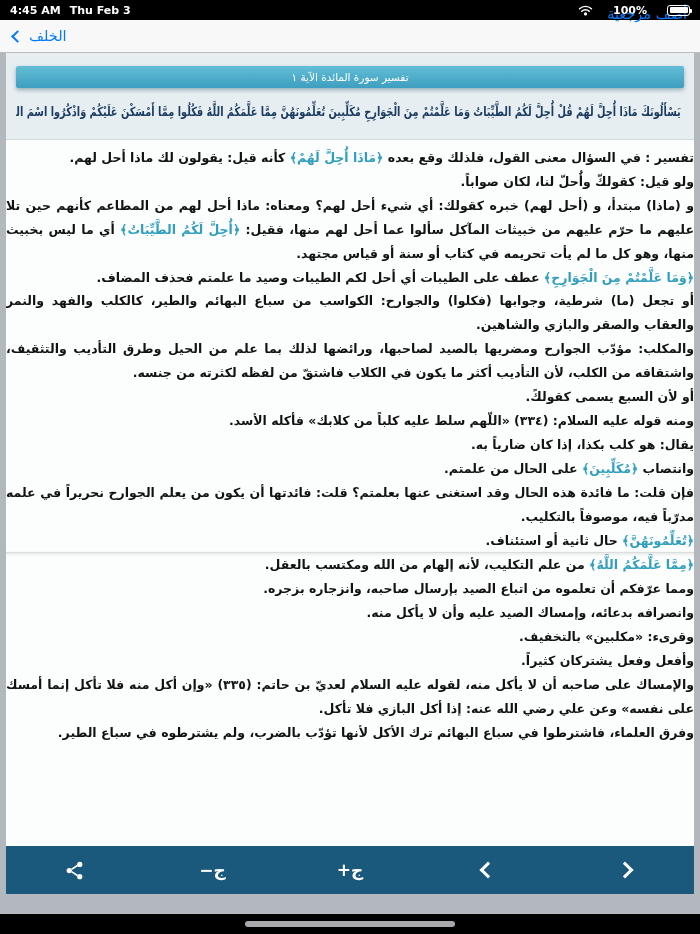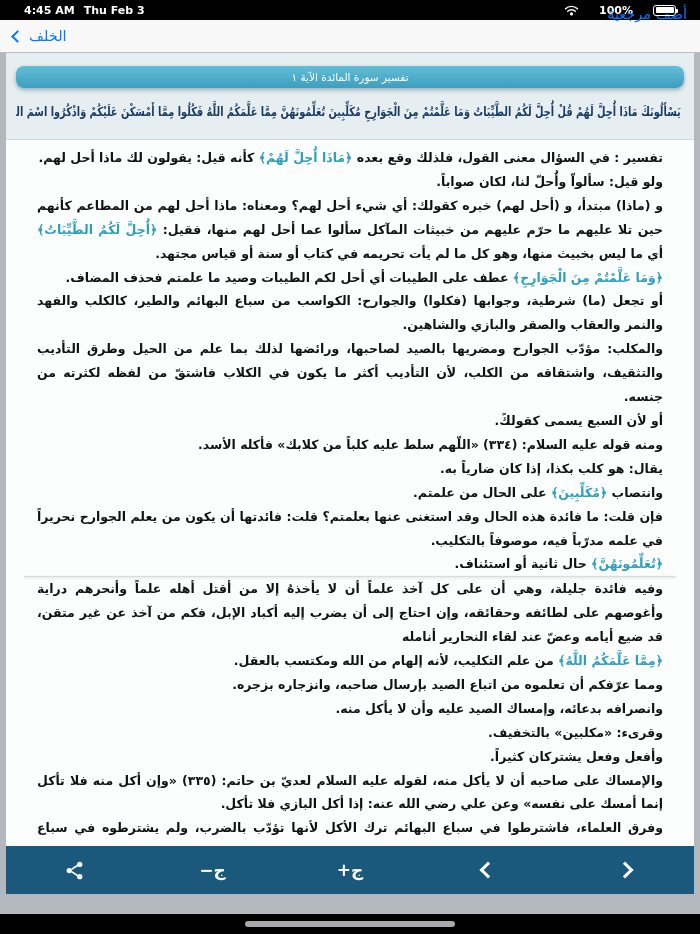--- a/index.html
+++ b/index.html
@@ -2,44 +2,44 @@
 <html style="--accent-teal: #2f9fbd; --banner-teal: #3e9ec0; --banner-teal-light: #63bed6; --toolbar-navy: #1a587c; --ios-blue: #007aff; --verse-navy: #1b3c60;"><head>
 <meta charset="utf-8">
 <style>
   * { margin:0; padding:0; box-sizing:border-box; }
   html,body { width:700px; height:934px; overflow:hidden; }
   body { font-family:"DejaVu Sans", sans-serif; background:#000; }
 
   .device { width:700px; height:934px; display:flex; flex-direction:column; background:#b2b8bd; overflow:hidden; }
 
   
-  .status-bar { height:20px; background:#000; color:#fff; display:flex; justify-content:space-between; align-items:center; padding:0 24px; font-size:11px; font-weight:bold; flex:0 0 auto; }
+  .status-bar { height:20px; background:#000; color:#fff; display:flex; justify-content:space-between; align-items:center; padding:0 10px; font-size:11px; font-weight:bold; flex:0 0 auto; }
   .sb-left { display:flex; gap:9px; align-items:center; }
   .sb-right { display:flex; gap:20px; align-items:center; }
   .battery { width:23px; height:11px; border:1px solid #fff; border-radius:3px; padding:1.5px; position:relative; display:inline-block; }
   .battery::after { content:""; position:absolute; right:-3px; top:3px; width:2px; height:4px; background:#fff; border-radius:0 1px 1px 0; }
   .battery-fill { display:block; height:100%; width:100%; background:#fff; border-radius:1px; }
 
   
   .nav-bar { height:33px; background:#f8f8f8; border-bottom:1px solid #bcbcc0; display:flex; align-items:center; justify-content:space-between; padding:11px 13px; color:var(--ios-blue,#007aff); font-size:14.5px; flex:0 0 auto; }
   .back-button { display:flex; align-items:center; gap:7px; cursor:pointer; }
   .chevron-blue { width:9px; height:9px; border-left:2px solid currentColor; border-bottom:2px solid currentColor; transform:rotate(45deg); display:inline-block; }
   .nav-actions { display:flex; gap:28px;flex-direction:column; }
   .nav-action { cursor:pointer; }
 
   
   .gutter { flex:1 1 auto; min-height:0; background:#b2b8bd; padding:0 6px 20px; display:flex; flex-direction:column; }
   .page { flex:1 1 auto; min-height:0; display:flex; flex-direction:column; background:#fcfdfd; }
 
   .page-header { background:#e7eef2; padding:13px 10px 14px; flex:0 0 auto; }
-  .banner { height:22px; border-radius:8px; background:linear-gradient(var(--banner-teal-light,#63bed6), var(--banner-teal,#3e9ec0)); color:#fff; display:flex; align-items:center; justify-content:center; font-size:10.5px; box-shadow:0 2px 4px rgba(25,75,95,.4); }
+  .banner { height:22px; border-radius:2px; background:linear-gradient(var(--banner-teal-light,#63bed6), var(--banner-teal,#3e9ec0)); color:#fff; display:flex; align-items:center; justify-content:center; font-size:10.5px; box-shadow:0 2px 4px rgba(25,75,95,.4); }
   .verse { direction:rtl; margin-top:11px; color:var(--verse-navy,#1b3c60); font-weight:bold; font-size:12.5px; line-height:26px; white-space:nowrap; overflow:hidden; padding:0 3px; }
   .verse-inner { display:inline-block; transform:scaleX(.78); transform-origin:right center; }
 
-  .content { flex:1 1 auto; min-height:0; overflow:hidden; direction:rtl; padding:6px 31px 0; border-top:1px solid #cfd8dd; background:#fcfdfd; }
+  .content { flex:1 1 auto; min-height:0; overflow:hidden; direction:rtl; padding:6px 0 0; border-top:1px solid #cfd8dd; background:#fcfdfd; }
   .para { font-size:12.5px; font-weight:bold; line-height:23.9px; color:#121212; text-align:justify; }
   .para .q { color:var(--accent-teal,#2f9fbd); }
   .page-divider { height:0; margin:0 -13px; border-top:1px solid rgba(0,0,0,.13); box-shadow:0 1px 3px rgba(0,0,0,.2); }
 
   
   .toolbar { height:48px; flex:0 0 auto; background:var(--toolbar-navy,#1a587c); display:flex; align-items:center; justify-content:space-around; direction:ltr; }
   .tb-btn { color:#fff; font-size:17px; font-weight:bold; min-width:64px; height:100%; display:flex; align-items:center; justify-content:center; cursor:pointer; }
   .ltr { direction:ltr; unicode-bidi:isolate; }
   .chev { width:12px; height:12px; display:inline-block; }
   .chev-left  { border-left:3px solid #fff; border-bottom:3px solid #fff; transform:rotate(45deg); }
@@ -90,33 +90,32 @@
         <div class="banner">
           <span>تفسير سورة المائدة الآية ١</span>
         </div>
         <div class="verse">
           <span class="verse-inner">يَسْأَلُونَكَ مَاذَا أُحِلَّ لَهُمْ قُلْ أُحِلَّ لَكُمُ الطَّيِّبَاتُ وَمَا عَلَّمْتُمْ مِنَ الْجَوَارِحِ مُكَلِّبِينَ تُعَلِّمُونَهُنَّ مِمَّا عَلَّمَكُمُ اللَّهُ فَكُلُوا مِمَّا أَمْسَكْنَ عَلَيْكُمْ وَاذْكُرُوا اسْمَ اللَّهِ عَلَيْهِ وَاتَّقُوا اللَّهَ إِنَّ اللَّهَ سَرِيعُ الْحِسَابِ</span>
         </div>
       </div>
 
       <div class="content">
           <p class="para"><span class="n">تفسير : في السؤال معنى القول، فلذلك وقع بعده </span><span class="q">﴿مَاذَا أُحِلَّ لَهُمْ﴾</span><span class="n"> كأنه قيل: يقولون لك ماذا أحل لهم.</span></p>
-          <p class="para"><span class="n">ولو قيل: سألواّ وأُحلّ لنا، لكان صواباً.</span></p>
+          <p class="para"><span class="n">ولو قيل: كقولكّ وأُحلّ لنا، لكان صواباً.</span></p>
           <p class="para"><span class="n">و (ماذا) مبتدأ، و (أحل لهم) خبره كقولك: أي شيء أحل لهم؟ ومعناه: ماذا أحل لهم من المطاعم كأنهم حين تلا عليهم ما حرّم عليهم من خبيثات المآكل سألوا عما أحل لهم منها، فقيل: </span><span class="q">﴿أُحِلَّ لَكُمُ الطَّيِّبَاتُ﴾</span><span class="n"> أي ما ليس بخبيث منها، وهو كل ما لم يأت تحريمه في كتاب أو سنة أو قياس مجتهد.</span></p>
           <p class="para"><span class="q">﴿وَمَا عَلَّمْتُمْ مِنَ الْجَوَارِحِ﴾</span><span class="n"> عطف على الطيبات أي أحل لكم الطيبات وصيد ما علمتم فحذف المضاف.</span></p>
           <p class="para"><span class="n">أو تجعل (ما) شرطية، وجوابها (فكلوا) والجوارح: الكواسب من سباع البهائم والطير، كالكلب والفهد والنمر والعقاب والصقر والبازي والشاهين.</span></p>
           <p class="para"><span class="n">والمكلب: مؤدّب الجوارح ومضريها بالصيد لصاحبها، ورائضها لذلك بما علم من الحيل وطرق التأديب والتثقيف، واشتقاقه من الكلب، لأن التأديب أكثر ما يكون في الكلاب فاشتقّ من لفظه لكثرته من جنسه.</span></p>
           <p class="para"><span class="n">أو لأن السبع يسمى كقولكً.</span></p>
           <p class="para"><span class="n">ومنه قوله عليه السلام: (٣٣٤) «اللّهم سلط عليه كلباً من كلابك» فأكله الأسد.</span></p>
           <p class="para"><span class="n">يقال: هو كلب بكذا، إذا كان ضارياً به.</span></p>
           <p class="para"><span class="n">وانتصاب </span><span class="q">﴿مُكَلِّبِينَ﴾</span><span class="n"> على الحال من علمتم.</span></p>
           <p class="para"><span class="n">فإن قلت: ما فائدة هذه الحال وقد استغنى عنها بعلمتم؟ قلت: فائدتها أن يكون من يعلم الجوارح نحريراً في علمه مدرّباً فيه، موصوفاً بالتكليب.</span></p>
           <p class="para"><span class="q">﴿تُعَلِّمُونَهُنَّ﴾</span><span class="n"> حال ثانية أو استئناف.</span></p>
           <div class="page-divider"></div>
-          <p class="para"><span class="n">وفيه فائدة جليلة، وهي أن على كل آخذ علماً أن لا يأخذهُ إلا من أقتل أهله علماً وأنحرهم دراية وأغوصهم على لطائفه وحقائقه، وإن احتاج إلى أن يضرب إليه أكباد الإبل، فكم من آخذ عن غير متقن، قد ضيع أيامه وعضّ عند لقاء النحارير أنامله</span></p>
           <p class="para"><span class="q">﴿مِمَّا عَلَّمَكُمُ اللَّهُ﴾</span><span class="n"> من علم التكليب، لأنه إلهام من الله ومكتسب بالعقل.</span></p>
           <p class="para"><span class="n">ومما عرّفكم أن تعلموه من اتباع الصيد بإرسال صاحبه، وانزجاره بزجره.</span></p>
           <p class="para"><span class="n">وانصرافه بدعائه، وإمساك الصيد عليه وأن لا يأكل منه.</span></p>
           <p class="para"><span class="n">وقرىء: «مكلبين» بالتخفيف.</span></p>
           <p class="para"><span class="n">وأفعل وفعل يشتركان كثيراً.</span></p>
           <p class="para"><span class="n">والإمساك على صاحبه أن لا يأكل منه، لقوله عليه السلام لعديّ بن حاتم: (٣٣٥) «وإن أكل منه فلا تأكل إنما أمسك على نفسه» وعن علي رضي الله عنه: إذا أكل البازي فلا تأكل.</span></p>
           <p class="para"><span class="n">وفرق العلماء، فاشترطوا في سباع البهائم ترك الأكل لأنها تؤدّب بالضرب، ولم يشترطوه في سباع الطير.</span></p>
         </div>
 
       <div class="toolbar">

